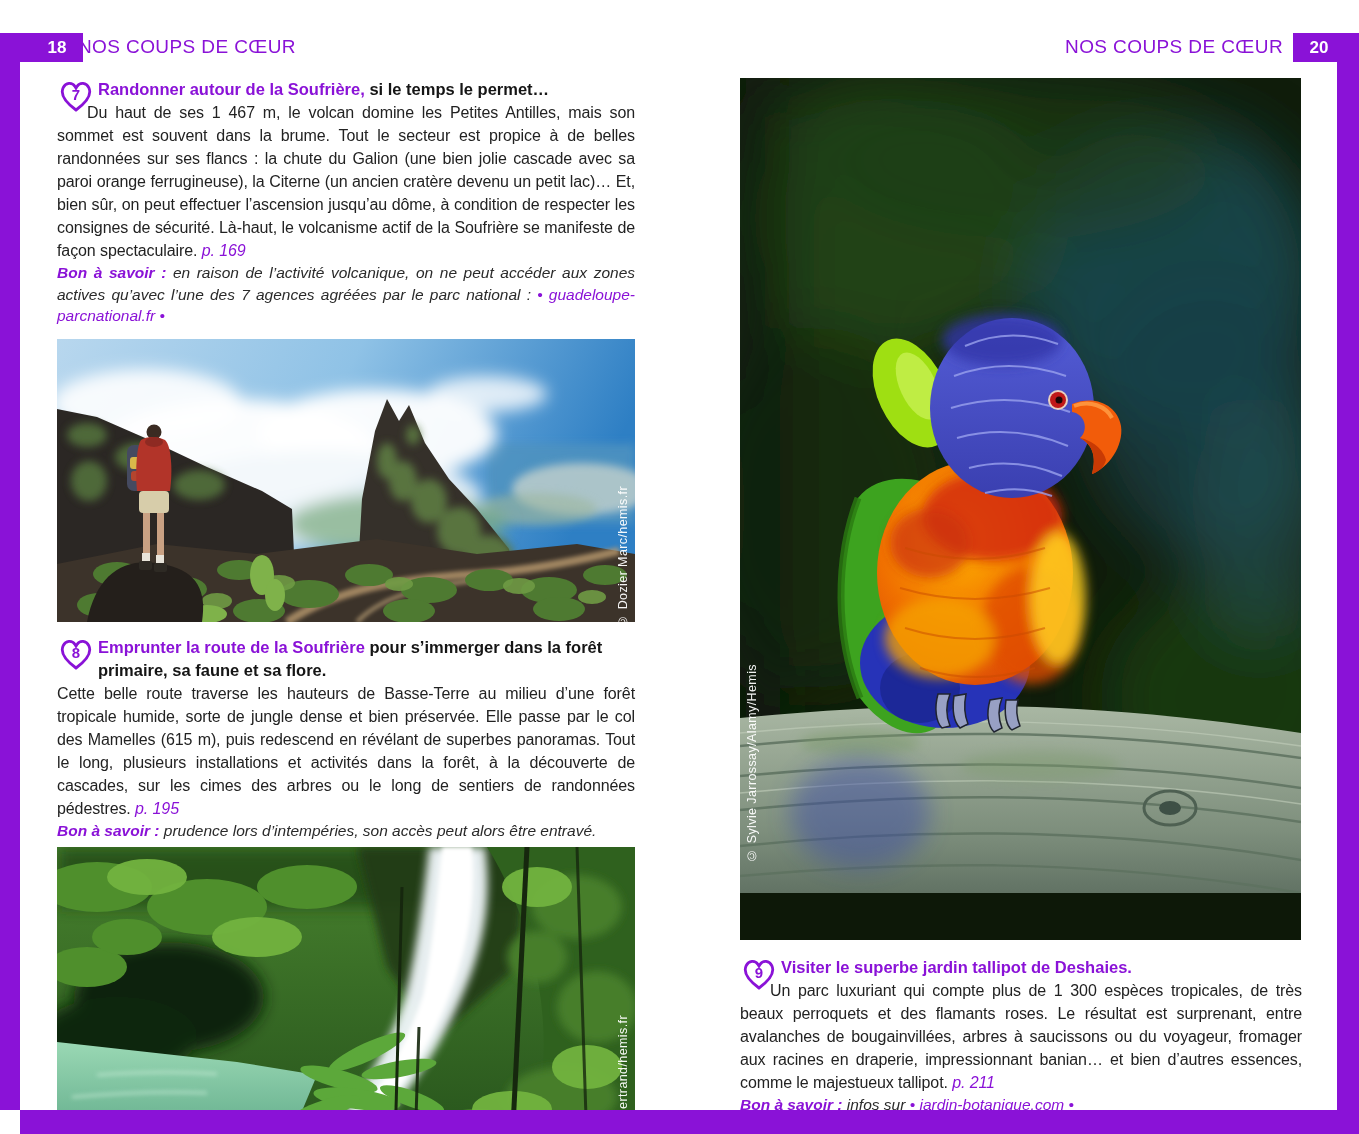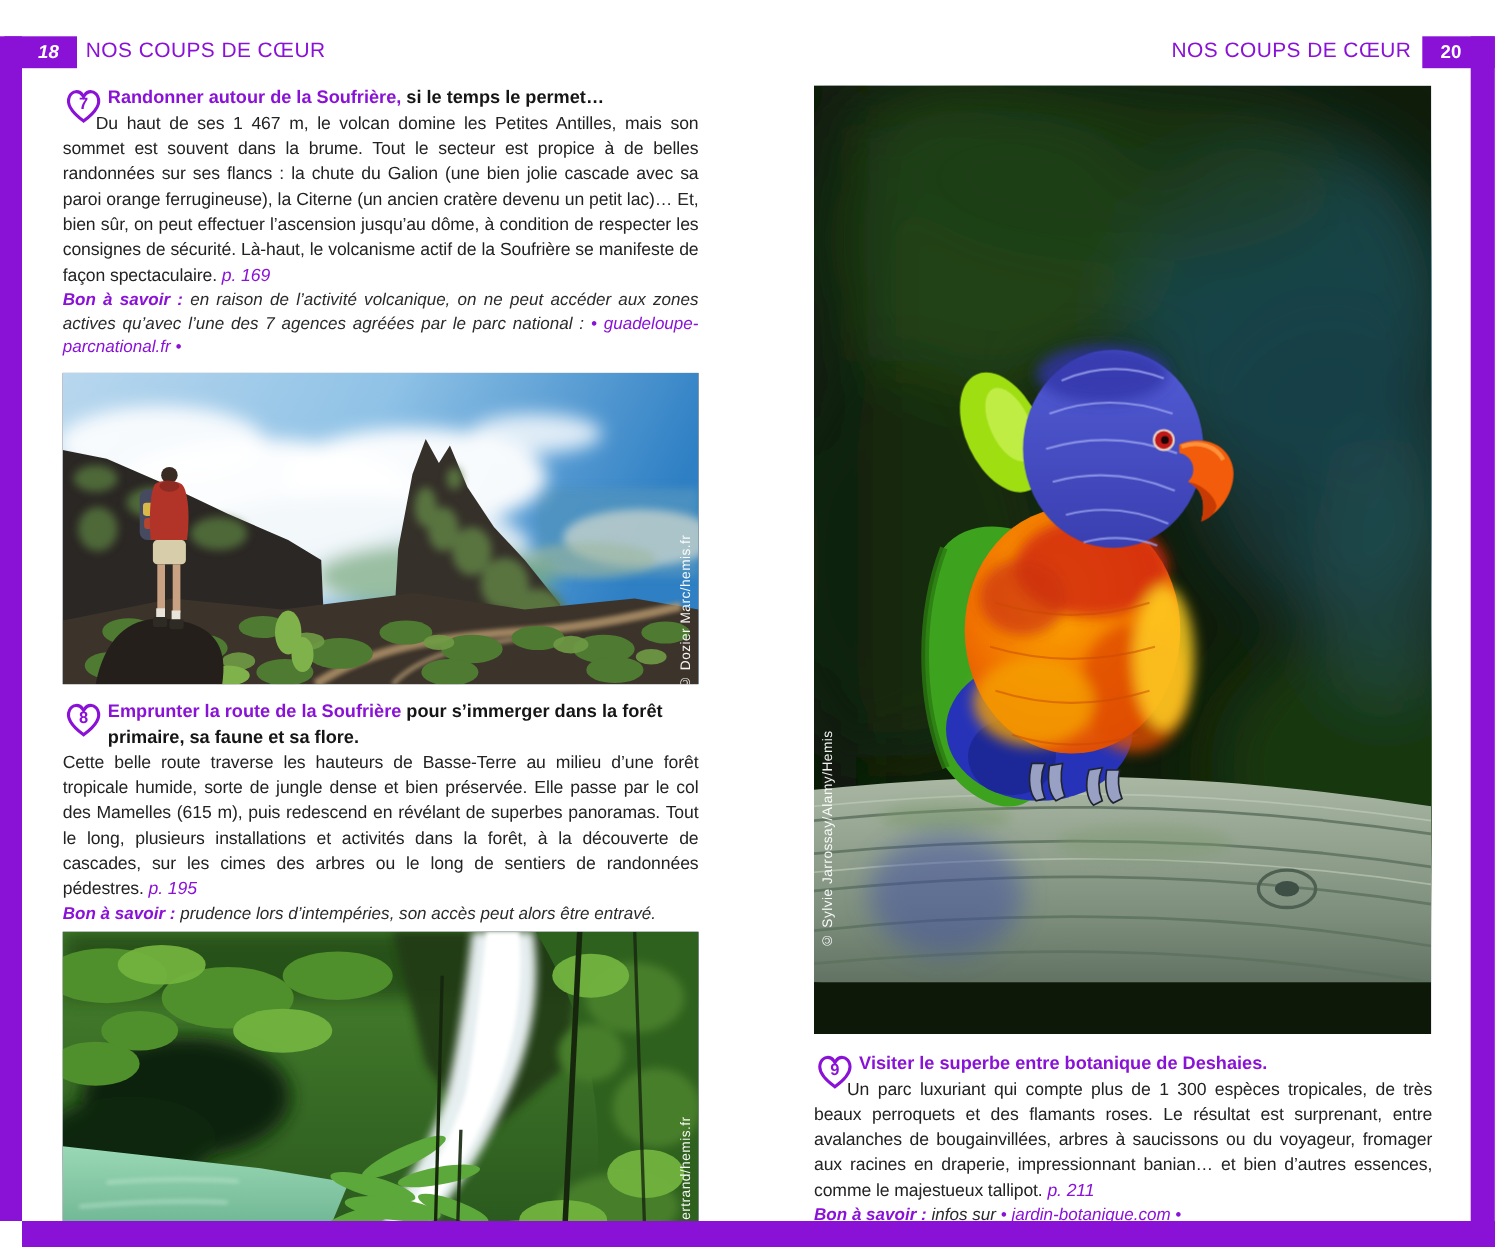--- a/index.html
+++ b/index.html
@@ -9,21 +9,21 @@
     font-family:"Liberation Sans", sans-serif;
     color:#1f1f1f;
   }
   :root{}
   
   .strip-left{position:absolute;left:0;top:33px;width:20px;height:1077px;background:#8a12d7;}
   .strip-right{position:absolute;left:1337px;top:33px;width:22px;height:1101px;background:#8a12d7;}
   .bar-bottom{position:absolute;left:20px;top:1110px;width:1339px;height:24px;background:#8a12d7;z-index:9;}
   .pagebox{position:absolute;top:33px;width:66px;height:29px;background:#8a12d7;color:#fff;
     font-weight:bold;font-size:17px;line-height:29px;text-align:center;z-index:3;}
-  .pagebox.left{left:4px;padding-left:14px;width:52px;font-style:italic;}
+  .pagebox.left{left:17px;padding-left:14px;width:52px;}
   .pagebox.right{left:1293px;padding-right:14px;width:52px;}
   .hdr{position:absolute;top:36px;font-size:19px;font-weight:normal;color:#8a12d7;letter-spacing:.4px;}
   .hdr.left{left:78px;}
   .hdr.right{right:76px;}
   
   .col-left{position:absolute;left:57px;top:78px;width:578px;display:flex;flex-direction:column;}
   .sec{position:relative;}
   .sec .hearticon{position:absolute;left:0;top:0;}
   .sec p{margin:0;}
   .sec .h{padding-left:41px;font-size:16.5px;font-weight:bold;line-height:23px;color:#151515;}
@@ -390,16 +390,16 @@
   <div class="credit l">© Sylvie Jarrossay/Alamy/Hemis</div>
 </div>
 
 <div class="sec sec9">
   <span class="hearticon">
     <svg width="38" height="37" viewBox="0 0 38 37">
       <path d="M19 32 C8 24, 3.2 16, 6.2 9.6 C8.7 4.4, 15 3.8, 18 8.4 L19 10 L20 8.4 C23 3.8, 29.3 4.4, 31.8 9.6 C34.8 16, 30 24, 19 32 Z" fill="none" stroke="#8a12d7" stroke-width="2.8"></path>
       <text x="19" y="21.5" text-anchor="middle" font-size="15" font-weight="bold" fill="#8a12d7">9</text>
     </svg>
   </span>
-  <p class="h"><span class="acc">Visiter le superbe entre botanique de Deshaies.</span></p>
+  <p class="h"><span class="acc">Visiter le superbe jardin tallipot de Deshaies.</span></p>
   <p class="body indent"><span>Un parc luxuriant qui compte plus de 1 300 espèces tropicales, de très beaux perroquets et des flamants roses. Le résultat est surprenant, entre avalanches de bougainvillées, arbres à saucissons ou du voyageur, fromager aux racines en draperie, impressionnant banian… et bien d’autres essences, comme le majestueux tallipot. </span><span class="ref">p. 211</span></p>
   <p class="note"><span class="nlabel">Bon à savoir :</span><span> infos sur </span><a class="nlink" href="#">• jardin-botanique.com •</a></p>
 </div>
 
 </body></html>

